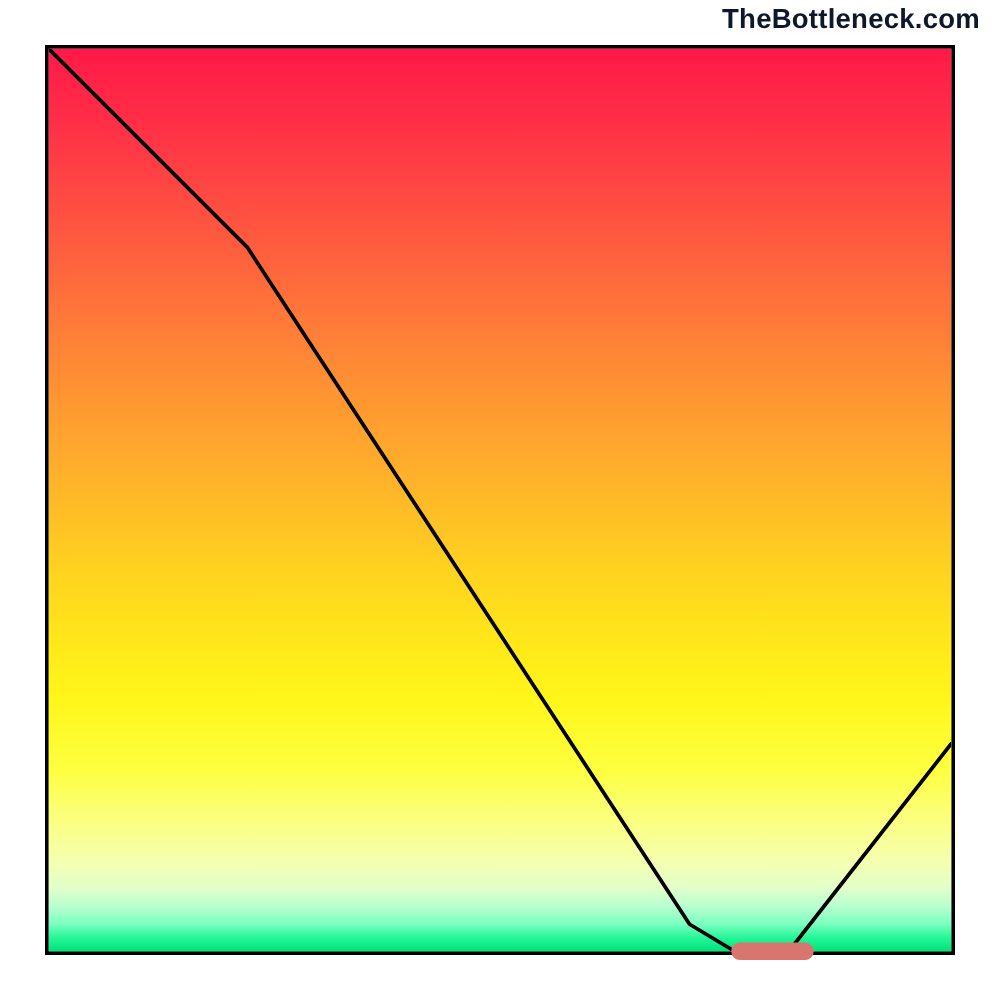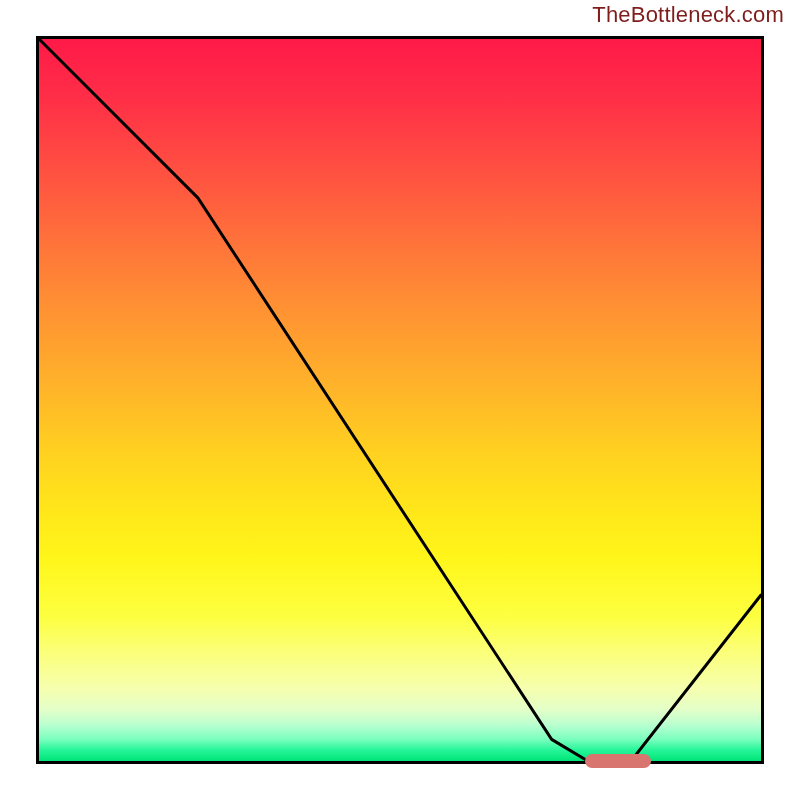--- a/index.html
+++ b/index.html
@@ -9,22 +9,22 @@
     background: #ffffff;
     position: relative;
     font-family: Arial, Helvetica, sans-serif;
     overflow: hidden;
   }
   .watermark {
     position: absolute;
     top: 2px;
     right: 16px;
     font-size: 22px;
-    color: #7f1d1d;
-    font-weight: 400;
+    color: #0f172a;
+    font-weight: 700;
     letter-spacing: 0.2px;
   }
   .plot-wrap {
     position: absolute;
     left: 36px;
     top: 36px;
     width: 728px;
     height: 728px;
     border: 3px solid #000;
   }

